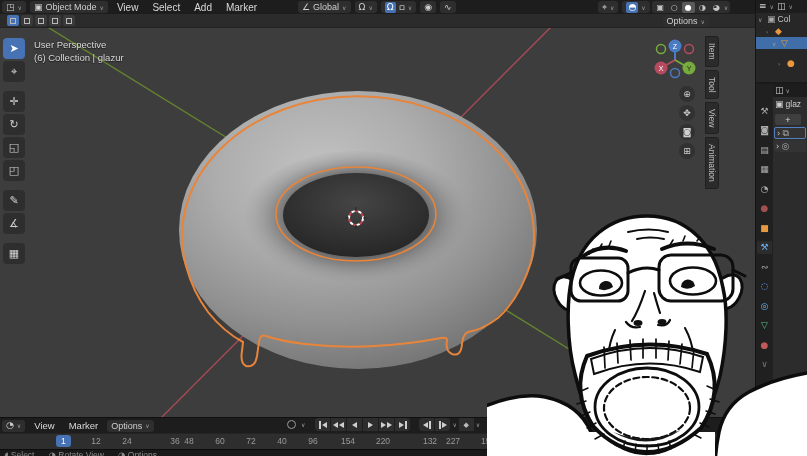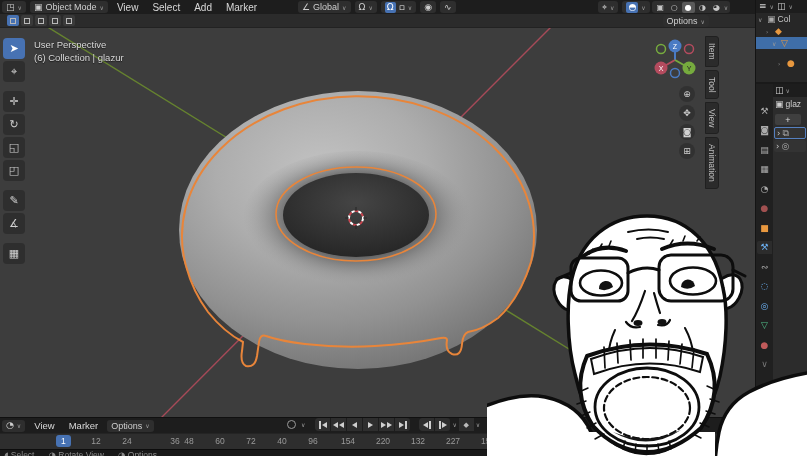--- a/index.html
+++ b/index.html
@@ -406,21 +406,21 @@
       <span class="frame-num" style="left:96px">12</span>
       <span class="frame-num" style="left:127px">24</span>
       <span class="frame-num" style="left:175px">36</span>
       <span class="frame-num" style="left:189px">48</span>
       <span class="frame-num" style="left:220px">60</span>
       <span class="frame-num" style="left:251px">72</span>
       <span class="frame-num" style="left:282px">40</span>
       <span class="frame-num" style="left:313px">96</span>
       <span class="frame-num" style="left:348px">154</span>
       <span class="frame-num" style="left:383px">220</span>
-      <span class="frame-num" style="left:418px">132</span>
+      <span class="frame-num" style="left:430px">132</span>
       <span class="frame-num" style="left:453px">227</span>
       <span class="frame-num" style="left:488px">156</span>
       <span class="frame-num" style="left:523px">168</span>
     </div>
   </div>
 
   <div class="statusbar">
     <span><span class="g">◖</span> <span>Select</span></span>
     <span><span class="g">◑</span> <span>Rotate View</span></span>
     <span><span class="g">◑</span> <span>Options</span></span>

